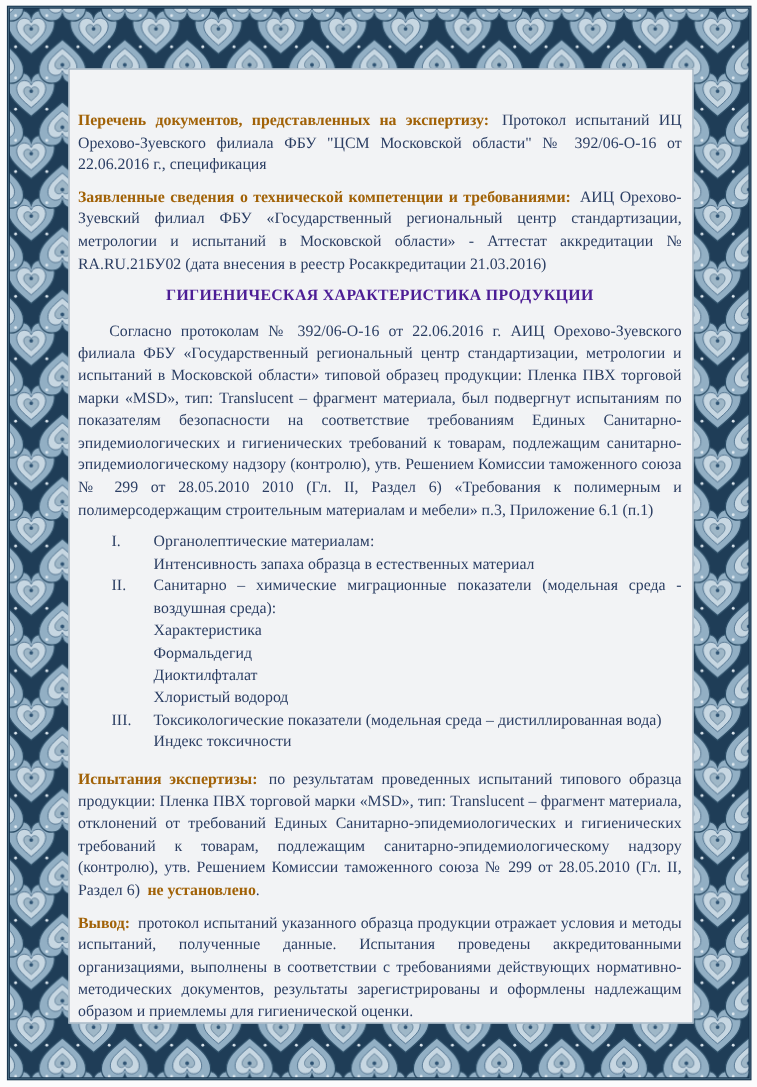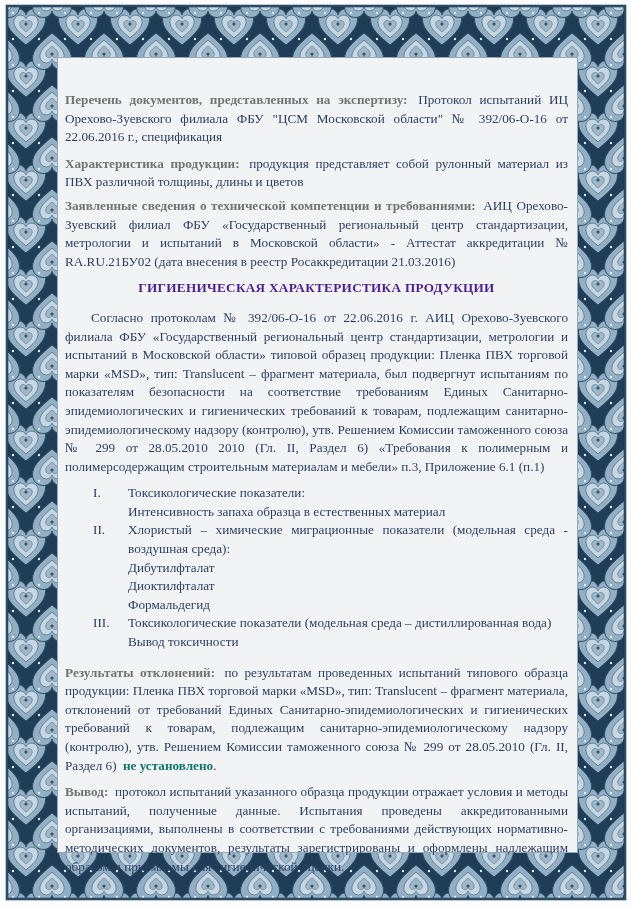--- a/index.html
+++ b/index.html
@@ -11,22 +11,22 @@
   svg.frame{position:absolute;left:0;top:0;}
   .content{
     position:absolute;left:57px;top:57px;width:521px;height:796px;
     box-sizing:border-box;background:#f2f3f5;
     border:1px solid #93a9ba;
     padding:33px 9px 0 7px;
     color:#2b3e63;font-size:13.2px;line-height:18.6px;
     text-align:justify;
   }
   .content p{margin:0 0 8px 0;}
-  .lbl{font-weight:bold;color:#737373;margin-right:3px;}
-  .bold-end{font-weight:bold;color:#0f766e;}
+  .lbl{font-weight:bold;color:#a16207;margin-right:3px;}
+  .bold-end{font-weight:bold;color:#a16207;}
   .heading{
     text-align:center;font-weight:bold;color:#4c1d95;
     margin:4px 0 11px 0;letter-spacing:.3px;
   }
   .sec-competence{margin-bottom:5px;}
   .according{text-indent:26px;margin-bottom:9px;}
   .indicator-list{margin:0 0 12px 28px;}
   .indicator-item{display:grid;grid-template-columns:35px 1fr;}
   .roman{color:#2b3e63;}
   .ind-line{min-height:18.6px;}
@@ -62,62 +62,59 @@
     <rect x="7" y="6" width="618" height="893" fill="none" stroke="#6d93aa" stroke-width="0.8" opacity="0.6"></rect>
   </svg>
 
   <div class="content">
 
     <p>
       <span class="lbl">Перечень документов, представленных на экспертизу:</span>
       <span>Протокол испытаний ИЦ Орехово-Зуевского филиала ФБУ "ЦСМ Московской области" № 392/06-О-16 от 22.06.2016 г., спецификация</span>
     </p>
 
-    <p style="margin-bottom:5px;">
-      <span class="lbl">Характеристика продукции:</span>
-      <span>продукция представляет собой рулонный материал из ПВХ различной толщины, длины и цветов</span>
-    </p>
 
     <p class="sec-competence">
       <span class="lbl">Заявленные сведения о технической компетенции и требованиями:</span>
       <span>АИЦ Орехово-Зуевский филиал ФБУ «Государственный региональный центр стандартизации, метрологии и испытаний в Московской области» - Аттестат аккредитации № RA.RU.21БУ02 (дата внесения в реестр Росаккредитации 21.03.2016)</span>
     </p>
 
     <div class="heading">ГИГИЕНИЧЕСКАЯ ХАРАКТЕРИСТИКА ПРОДУКЦИИ</div>
 
     <p class="according">Согласно протоколам № 392/06-О-16 от 22.06.2016 г. АИЦ Орехово-Зуевского филиала ФБУ «Государственный региональный центр стандартизации, метрологии и испытаний в Московской области» типовой образец продукции: Пленка ПВХ торговой марки «MSD», тип: Translucent – фрагмент материала, был подвергнут испытаниям по показателям безопасности на соответствие требованиям Единых Санитарно-эпидемиологических и гигиенических требований к товарам, подлежащим санитарно-эпидемиологическому надзору (контролю), утв. Решением Комиссии таможенного союза № 299 от 28.05.2010 2010 (Гл. II, Раздел 6) «Требования к полимерным и полимерсодержащим строительным материалам и мебели» п.3, Приложение 6.1 (п.1)</p>
 
     <div class="indicator-list">
       <div class="indicator-item">
         <div class="roman">I.</div>
         <div>
-          <div class="ind-line">Токсикологические показатели:</div>
+          <div class="ind-line">Органолептические материалам:</div>
           <div class="ind-line">Интенсивность запаха образца в естественных материал</div>
         </div>
       </div>
       <div class="indicator-item">
         <div class="roman">II.</div>
         <div>
-          <div class="ind-line">Хлористый – химические миграционные показатели (модельная среда - воздушная среда):</div>
-          <div class="ind-line">Дибутилфталат</div>
+          <div class="ind-line">Санитарно – химические миграционные показатели (модельная среда - воздушная среда):</div>
+          <div class="ind-line">Характеристика</div>
+          <div class="ind-line">Формальдегид</div>
           <div class="ind-line">Диоктилфталат</div>
-          <div class="ind-line">Формальдегид</div>
+          <div class="ind-line">Хлористый водород</div>
         </div>
       </div>
       <div class="indicator-item">
         <div class="roman">III.</div>
         <div>
           <div class="ind-line">Токсикологические показатели (модельная среда – дистиллированная вода)</div>
-          <div class="ind-line">Вывод токсичности</div>
+          <div class="ind-line">Индекс токсичности</div>
         </div>
       </div>
     </div>
 
     <p class="sec-results">
-      <span class="lbl">Результаты отклонений:</span>
+      <span class="lbl">Испытания экспертизы:</span>
       <span>по результатам проведенных испытаний типового образца продукции: Пленка ПВХ торговой марки «MSD», тип: Translucent – фрагмент материала, отклонений от требований Единых Санитарно-эпидемиологических и гигиенических требований к товарам, подлежащим санитарно-эпидемиологическому надзору (контролю), утв. Решением Комиссии таможенного союза № 299 от 28.05.2010 (Гл. II, Раздел 6)</span>
       <span class="bold-end" style="margin-left:3px;">не установлено</span><span>.</span>
     </p>
 
     <p>
       <span class="lbl">Вывод:</span>
       <span>протокол испытаний указанного образца продукции отражает условия и методы испытаний, полученные данные. Испытания проведены аккредитованными организациями, выполнены в соответствии с требованиями действующих нормативно-методических документов, результаты зарегистрированы и оформлены надлежащим образом и приемлемы для гигиенической оценки.</span>
     </p>
 
   </div>

